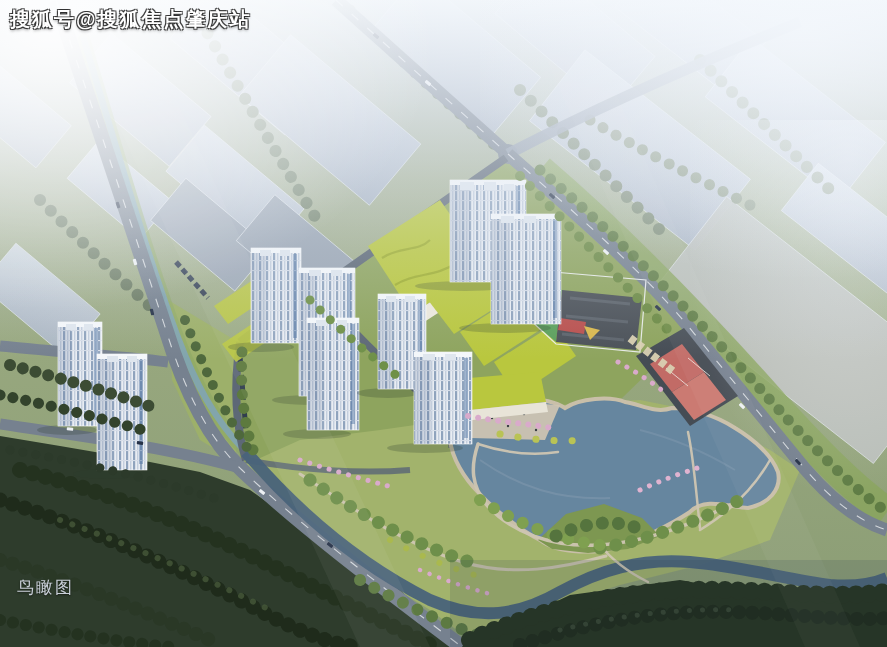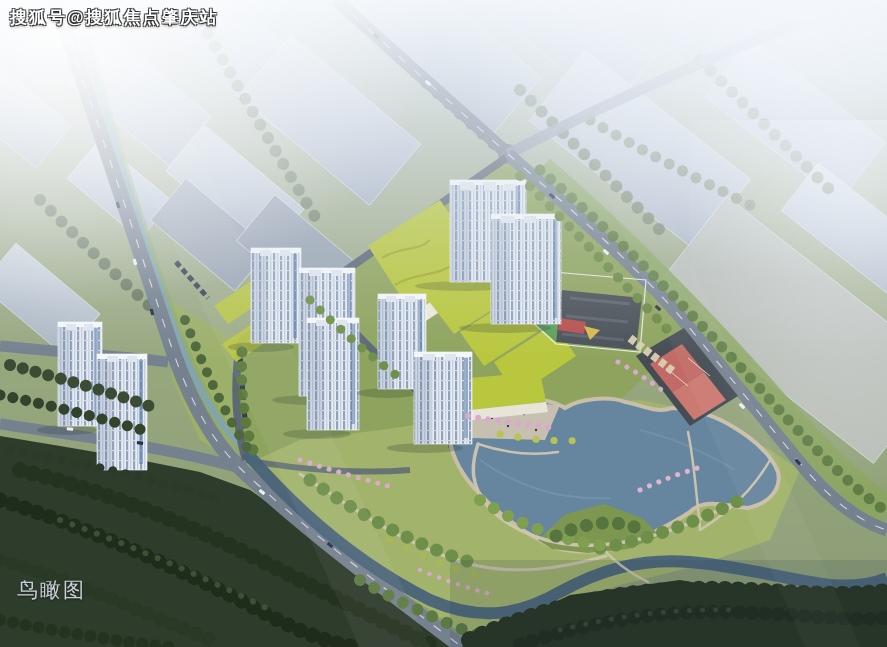--- a/index.html
+++ b/index.html
@@ -12,26 +12,26 @@
     --forest:#2e3c2c; --blossom:#d9aacb; --accentTree:#b9c355;
     --court:#c26b66; --courtApron:#454c54;
     --kgRoof:#4b5158; --kgGreen:#5ca05c; --kgRed:#c25858; --kgYellow:#d9bd55; --kgBlue:#5b86b8;
     --carDark:#263248; --carLight:#eef1f4;
     --watermark:#ffffff; --caption:#c9cfd8;
   }
   html,body{margin:0;padding:0;background:#222;}
   .stage{position:relative;width:887px;height:647px;overflow:hidden;
          font-family:"Liberation Sans", sans-serif;background:#cfd8e4;}
   .stage svg{position:absolute;left:0;top:0;display:block;}
-  .watermark{position:absolute;left:10px;top:6px;font-size:17px;font-weight:700;
+  .watermark{position:absolute;left:10px;top:6px;font-size:20px;font-weight:700;
     letter-spacing:2px;color:var(--watermark);
     text-shadow:-1px -1px 0 rgba(45,45,45,.85),1px -1px 0 rgba(45,45,45,.85),
                 -1px 1px 0 rgba(45,45,45,.85),1px 1px 0 rgba(45,45,45,.85),0 2px 3px rgba(0,0,0,.35);
     white-space:nowrap;z-index:5;}
-  .caption{position:absolute;left:17px;top:576px;font-size:21px;letter-spacing:2px;
+  .caption{position:absolute;left:17px;top:576px;font-size:17px;letter-spacing:2px;
     color:var(--caption);text-shadow:0 1px 2px rgba(0,0,0,.55);z-index:5;}
 </style>
 </head>
 <body>
 
 <div class="stage">
 <svg width="887" height="647" viewBox="0 0 887 647">
   <defs>
     <linearGradient id="gBase" x1="0" y1="0" x2="0" y2="1">
       <stop offset="0" stop-color="#c2cbd3"></stop>

